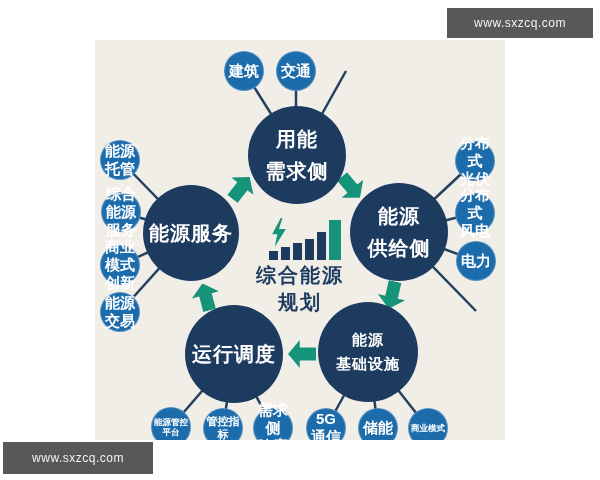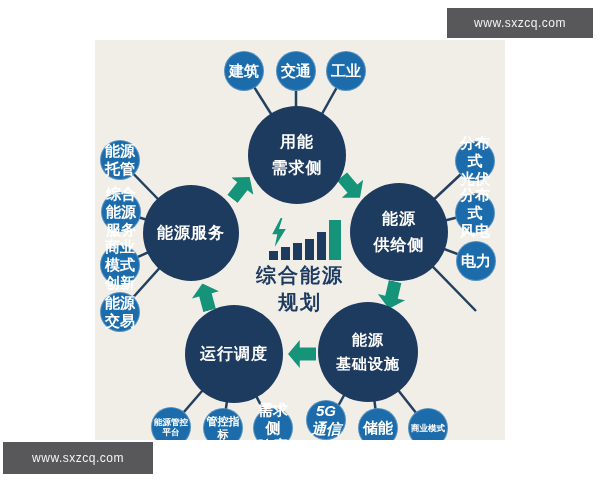--- a/index.html
+++ b/index.html
@@ -13,21 +13,21 @@
     font-family:"Liberation Sans","DejaVu Sans",sans-serif;
   }
   .panel{
     position:absolute;left:95px;top:40px;width:410px;height:400px;
     background:var(--panel);overflow:hidden;
   }
   .lines{position:absolute;left:0;top:0;width:410px;height:400px;}
   .lines line{stroke:var(--line);stroke-width:2.5;}
   .hub{
     position:absolute;border-radius:50%;background:var(--navy);
-    color:#fff;font-weight:bold;font-size:16px;line-height:1.6;
+    color:#fff;font-weight:bold;font-size:20px;line-height:1.6;
     display:flex;align-items:center;justify-content:center;text-align:center;
     white-space:pre-line;letter-spacing:1px;
   }
   .sat{
     position:absolute;width:40px;height:40px;border-radius:50%;
     background:var(--blue);border:1px solid rgba(255,255,255,.25);
     color:#fff;font-weight:bold;font-size:15px;line-height:1.2;
     display:flex;align-items:center;justify-content:center;text-align:center;
     white-space:pre-line;
   }
@@ -92,29 +92,28 @@
 需求侧</div>
   <div class="hub" style="left:255px;top:143px;width:98px;height:98px;">能源
 供给侧</div>
   <div class="hub" style="left:223px;top:262px;width:100px;height:100px;font-size:15px;">能源
 基础设施</div>
   <div class="hub" style="left:90px;top:265px;width:98px;height:98px;">运行调度</div>
   <div class="hub" style="left:48px;top:145px;width:96px;height:96px;">能源服务</div>
 
   <div class="sat" style="left:129px;top:11px;">建筑</div>
   <div class="sat" style="left:181px;top:11px;">交通</div>
-  <div class="sat" style="left:231px;top:11px;">工业</div>
 
   <div class="sat" style="left:360px;top:101px;">分布式
 光伏</div>
   <div class="sat" style="left:360px;top:153px;">分布式
 风电</div>
   <div class="sat" style="left:361px;top:201px;">电力</div>
 
-  <div class="sat" style="left:211px;top:360px;font-style:italic;">5G
+  <div class="sat" style="left:211px;top:368px;">5G
 通信</div>
   <div class="sat" style="left:263px;top:368px;">储能</div>
   <div class="sat" style="left:313px;top:368px;font-size:8.5px;">商业模式</div>
 
   <div class="sat" style="left:56px;top:367px;font-size:8.5px;">能源管控
 平台</div>
   <div class="sat" style="left:108px;top:368px;font-size:11px;">管控指标</div>
   <div class="sat" style="left:158px;top:368px;">需求侧
 响应</div>
 

